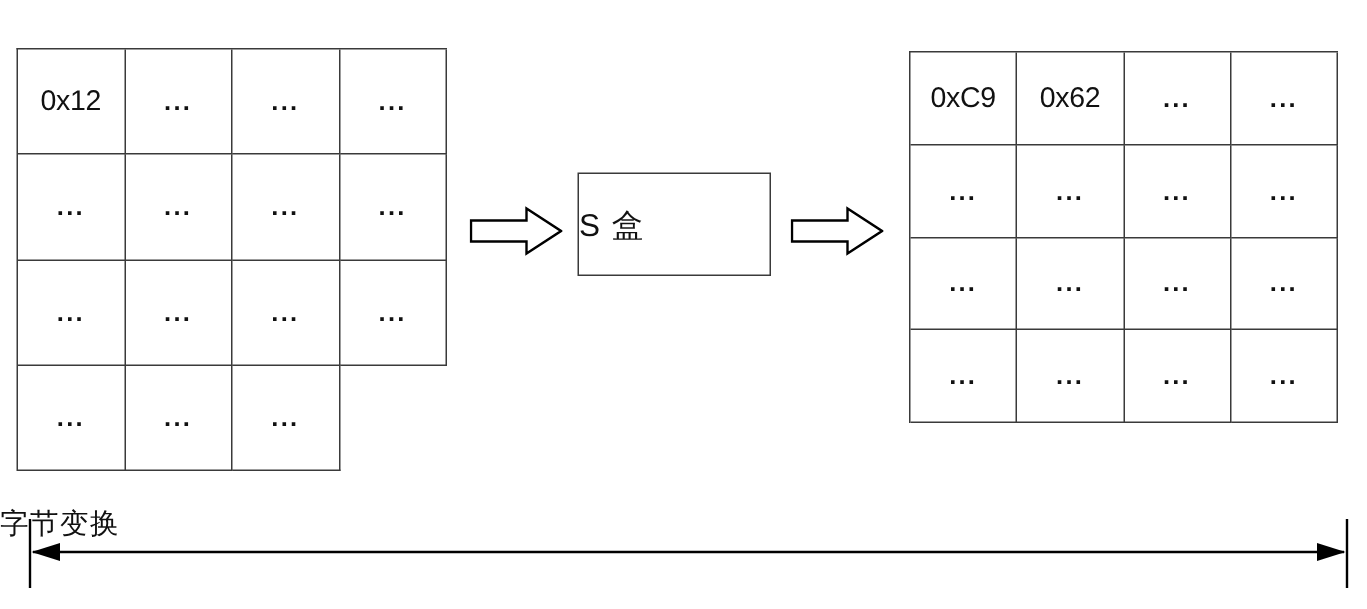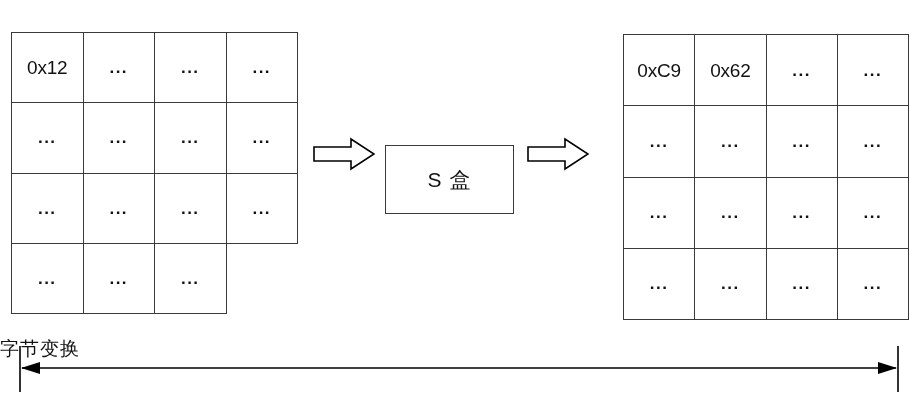--- a/index.html
+++ b/index.html
@@ -44,39 +44,37 @@
     overflow: hidden;
     white-space: nowrap;
   }
   .cell.ellipsis {
     font-size: 17px;
     letter-spacing: 1.5px;
     font-weight: 700;
   }
 
   #left-grid  { left: 11px;  top: 32px; width: 287px; height: 282px; }
-  #right-grid { left: 623px; top: 34px; width: 286px; height: 286px; }
+  #right-grid { left: 606px; top: 34px; width: 286px; height: 248px; }
 
   
   #sbox {
     position: absolute;
     left: 385px;
     top: 115px;
     width: 129px;
     height: 69px;
     border: 1.6px solid #3a3a3a;
     box-sizing: border-box;
     background: #ffffff;
     display: flex;
     align-items: center;
-    justify-content: center;
     font-size: 21px;
     color: #111111;
     letter-spacing: 1px;
-    margin-top: 30px;
   }
 
   
   .block-arrow {
     position: absolute;
     width: 62px;
     height: 34px;
   }
   .block-arrow svg { display: block; width: 100%; height: 100%; }
   #arrow-in  { left: 313px; top: 137px; }

